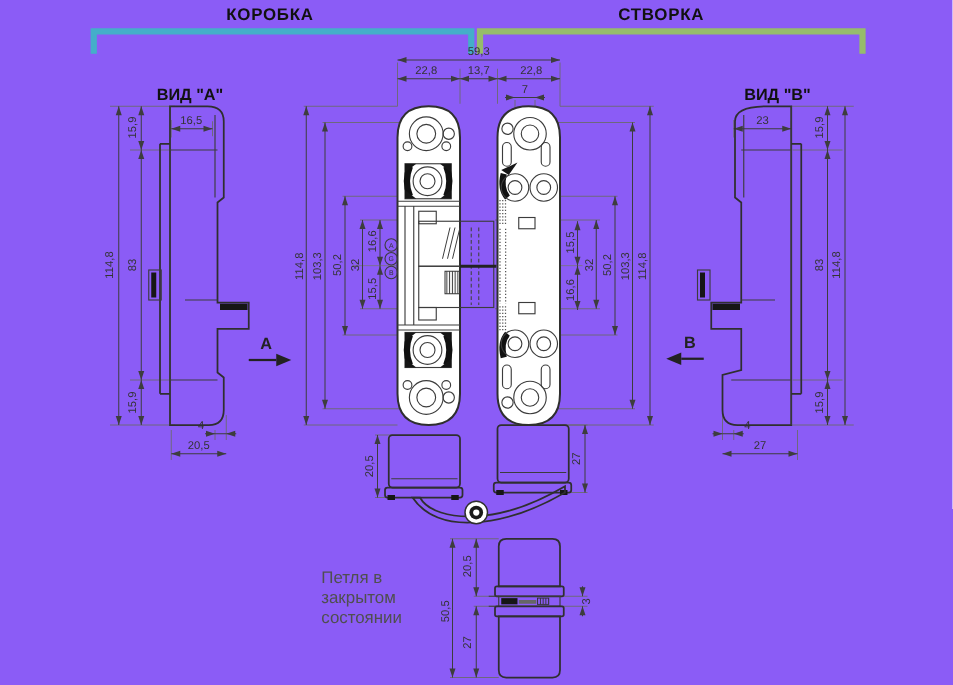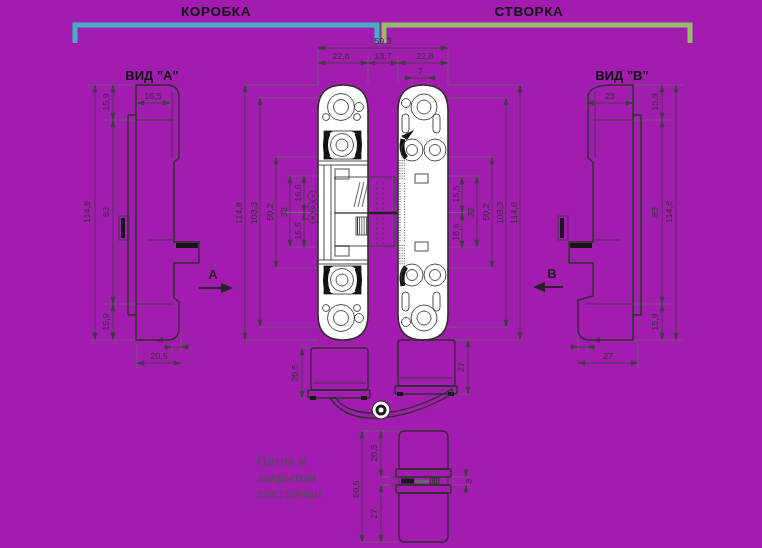--- a/index.html
+++ b/index.html
@@ -1,16 +1,16 @@
 <!DOCTYPE html>
 <html><head>
 <meta charset="utf-8">
 <style>
   html,body{margin:0;padding:0;background:#ffffff;}
-  .stage{position:relative;width:762px;height:548px;background:#a21caf;overflow:hidden;
+  .stage{position:relative;width:762px;height:548px;background:#8b5cf6;overflow:hidden;
          font-family:"Liberation Sans","DejaVu Sans",sans-serif;}
   svg text{font-family:"Liberation Sans","DejaVu Sans",sans-serif;}
   .hdr{font-size:13.5px;font-weight:bold;fill:#111;text-anchor:middle;letter-spacing:.6px;}
   .vtitle{font-size:13px;font-weight:bold;fill:#111;text-anchor:middle;}
   .dim{font-size:9px;fill:#333;text-anchor:middle;}
   .dirlab{font-size:13px;font-weight:bold;fill:#222;text-anchor:middle;}
   .cap{font-size:13.5px;fill:#4f4f4f;}
   .brand{font-size:5.5px;fill:#333;text-anchor:middle;}
   .out{stroke:#2f2f2f;stroke-width:1.4;fill:none;}
   .out2{stroke:#2f2f2f;stroke-width:1.6;fill:#fff;}

